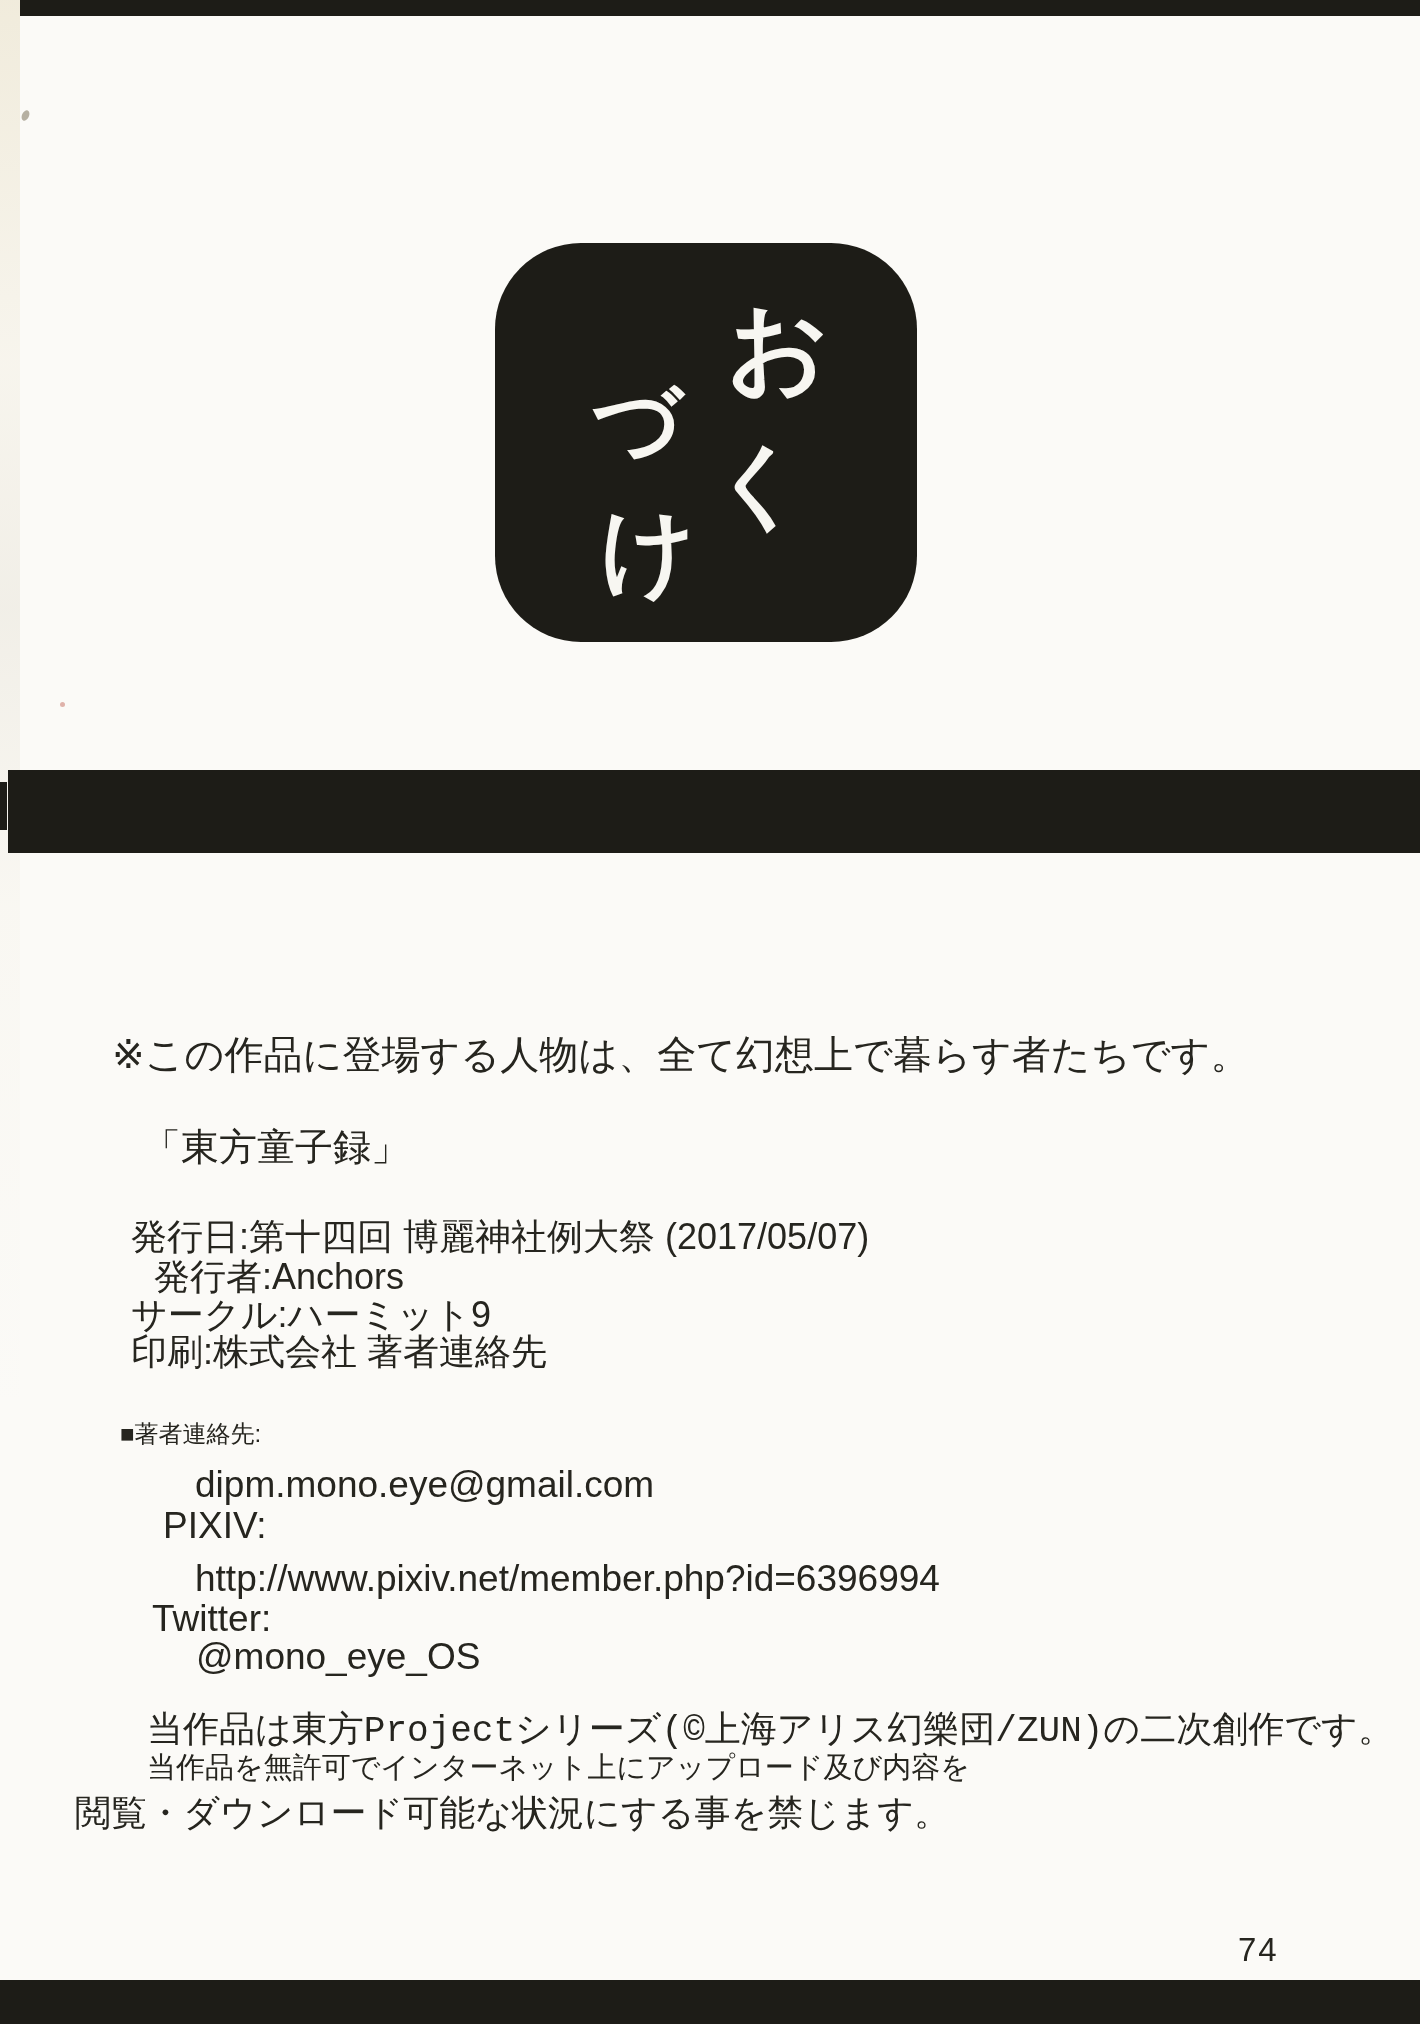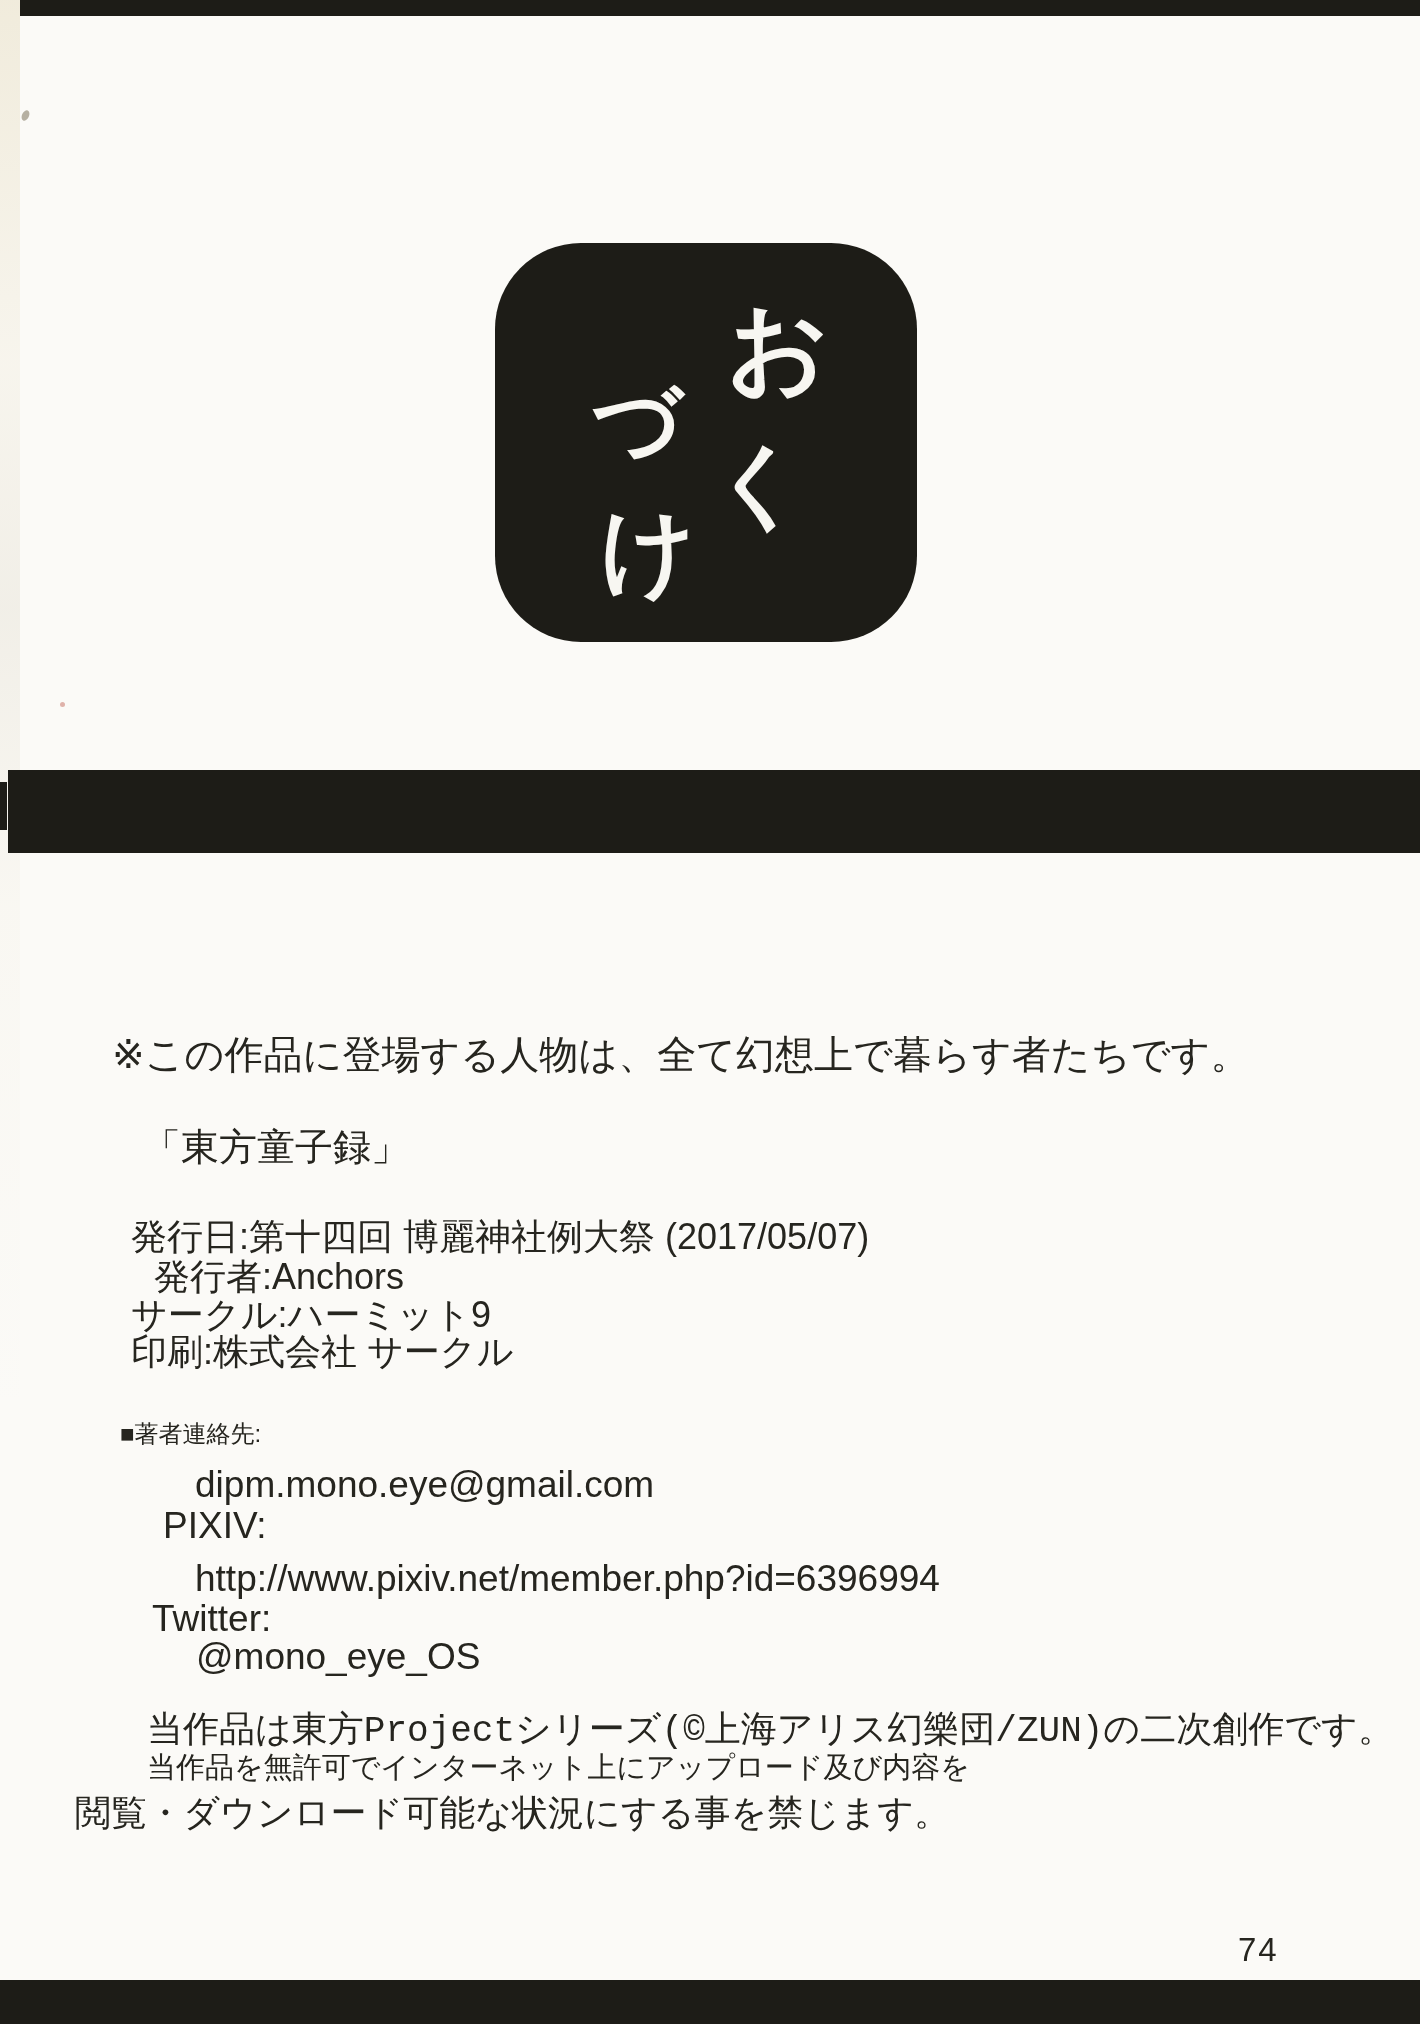--- a/index.html
+++ b/index.html
@@ -89,21 +89,21 @@
   <div class="speck1"></div>
   <div class="speck2"></div>
 
   <div class="line disclaimer">※この作品に登場する人物は、全て幻想上で暮らす者たちです。</div>
 
   <div class="line book-title">「東方童子録」</div>
 
   <div class="line pub-0">発行日:第十四回 博麗神社例大祭 (2017/05/07)</div>
   <div class="line pub-1">発行者:Anchors</div>
   <div class="line pub-2">サークル:ハーミット9</div>
-  <div class="line pub-3">印刷:株式会社 サークル</div>
+  <div class="line pub-3">印刷:株式会社 著者連絡先</div>
 
   <div class="line contact-h">■著者連絡先:</div>
 
   <div class="line ct-0">dipm.mono.eye@gmail.com</div>
   <div class="line ct-1">PIXIV:</div>
   <div class="line ct-2">http://www.pixiv.net/member.php?id=6396994</div>
   <div class="line ct-3">Twitter:</div>
   <div class="line ct-4">@mono_eye_OS</div>
 
   <div class="line lg-0">当作品は東方Projectシリーズ(©上海アリス幻樂団/ZUN)の二次創作です。</div>

